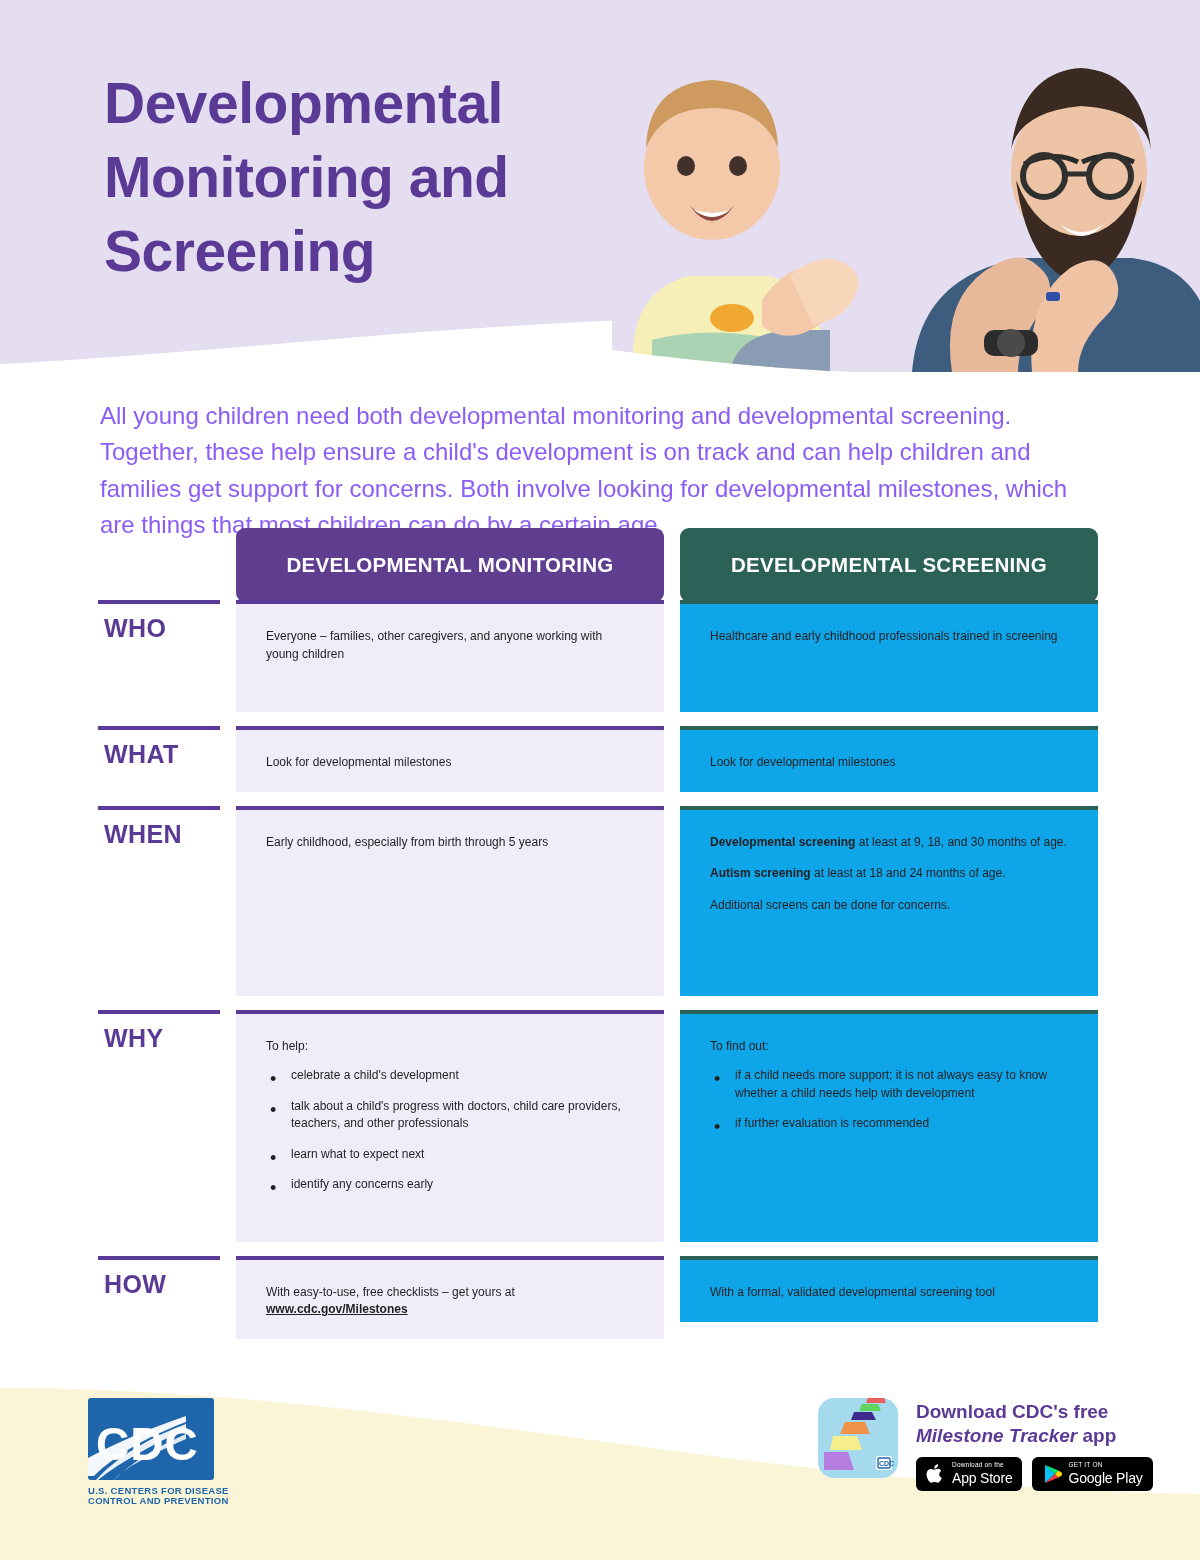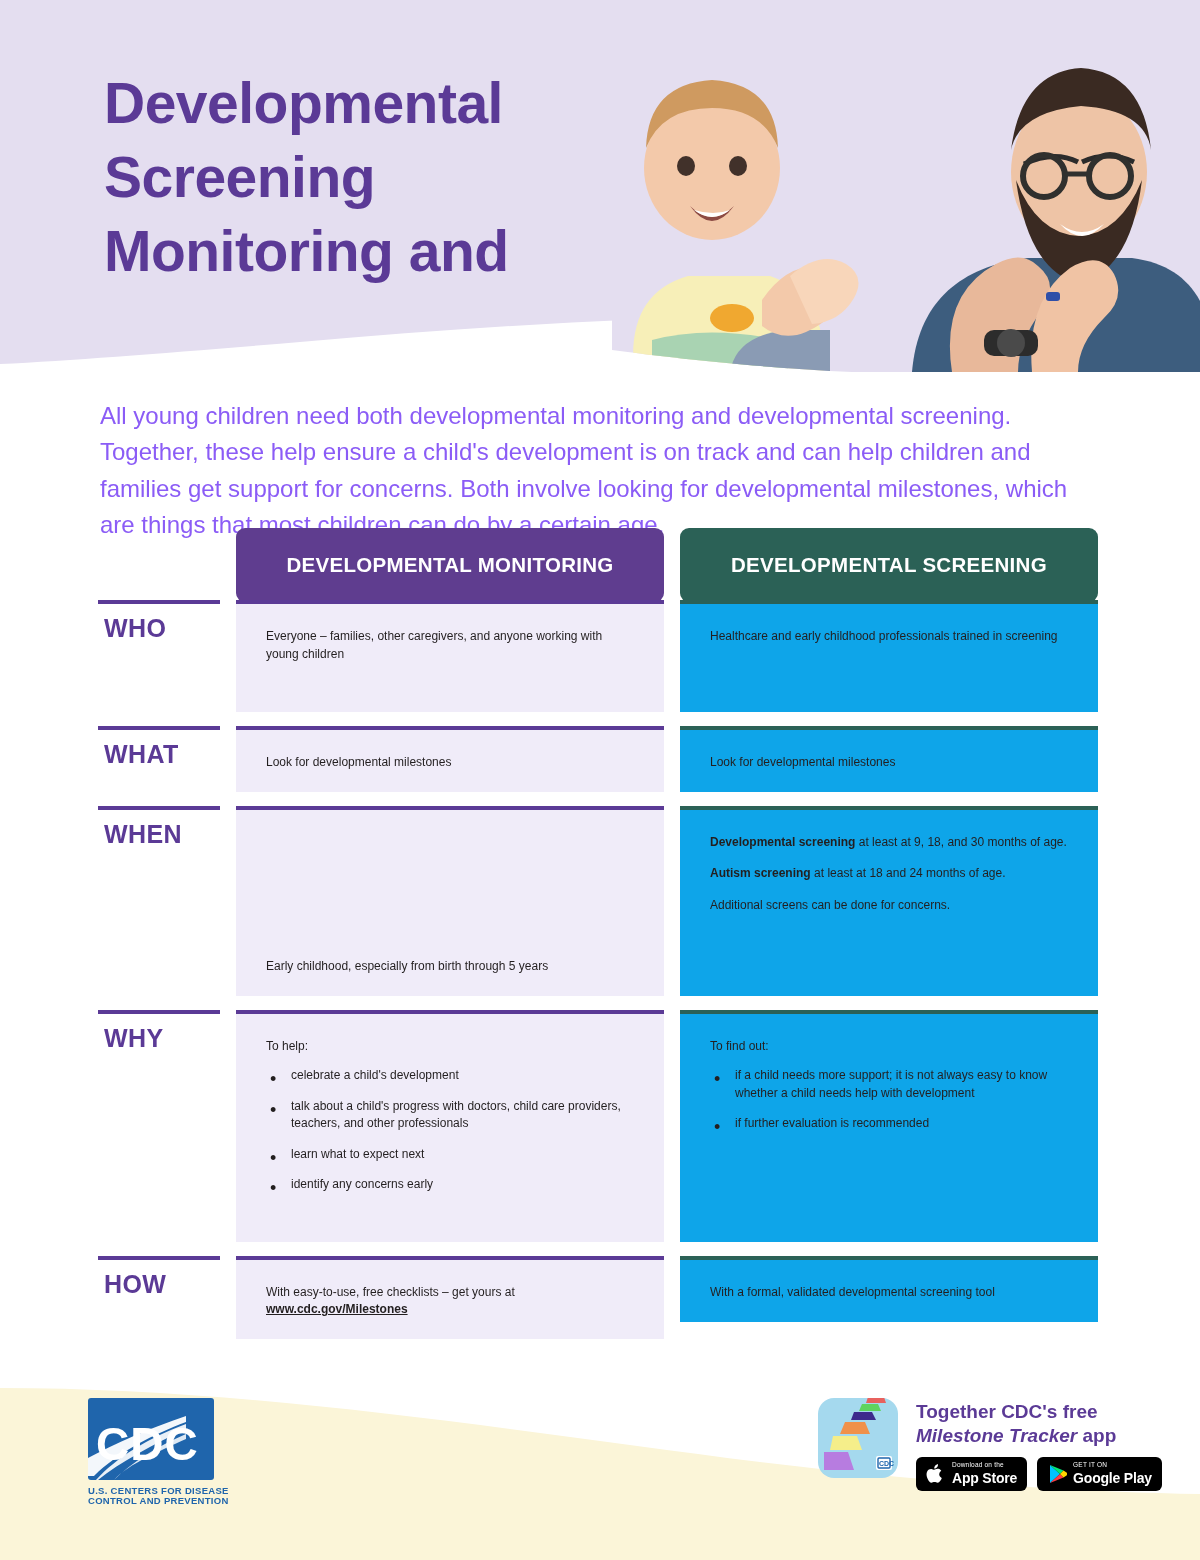--- a/index.html
+++ b/index.html
@@ -140,21 +140,21 @@
     line-height: 1.46;
     color: #231f20;
     padding: 24px 26px 20px 30px;
     box-sizing: border-box;
   }
   .cell-body.lav  { background: #f0ecf9; }
   .cell-body.mint { background: #0ea5e9; }
 
   .cell-body.vcenter {
     display: flex;
-    align-items: flex-end;
+    align-items: flex-start;
   }
 
   .cell-body p { margin: 0 0 14px 0; }
   .cell-body p:last-child { margin-bottom: 0; }
 
   .cell-body ul {
     margin: 12px 0 0 0;
     padding: 0;
     list-style: none;
   }
@@ -258,21 +258,21 @@
   }
   .badge-txt { color: #ffffff; line-height: 1; }
   .badge-small {
     font-size: 6.5px;
     letter-spacing: 0.2px;
     display: block;
     margin-bottom: 2px;
   }
   .badge-big {
     font-size: 14px;
-    font-weight: bold;
+    font-weight: normal;
     display: block;
     letter-spacing: -0.2px;
   }
 </style>
 </head>
 <body>
 
 <div class="header">
   <svg class="header-wave" viewBox="0 0 1200 380" preserveAspectRatio="none">
     <path d="M0,0 L1200,0 L1200,344 C900,300 600,316 300,342 C180,352 80,360 0,364 Z" fill="#e4def0"></path>
@@ -313,22 +313,22 @@
       <path d="M78,206 q22,22 44,0 q-22,30 -44,0 Z" fill="#8c4a43"></path>
       <path d="M82,210 q20,6 36,0 q-18,14 -36,0 Z" fill="#ffffff"></path>
       <path d="M150,300 q24,-36 58,-34 q26,2 22,26 q-4,26 -36,40 q-24,10 -44,-6 Z" fill="#f3c9aa"></path>
       <path d="M178,276 q30,-26 56,-12 q20,12 8,34 q-14,24 -42,26 Z" fill="#f8d6ba"></path>
       <ellipse cx="120" cy="318" rx="22" ry="14" fill="#f0a830"></ellipse>
     </g>
   </svg>
 
   <div class="header-title">
     <div>Developmental</div>
+    <div>Monitoring and</div>
     <div>Screening</div>
-    <div>Monitoring and</div>
   </div>
 </div>
 
 <div class="intro">All young children need both developmental monitoring and developmental screening. Together, these help ensure a child's development is on track and can help children and families get support for concerns. Both involve looking for developmental milestones, which are things that most children can do by a certain age.</div>
 
 <div class="table">
 
   <div class="table-head">
     <div class="head-cell head-monitoring">DEVELOPMENTAL MONITORING</div>
     <div class="head-cell head-screening">DEVELOPMENTAL SCREENING</div>
@@ -454,21 +454,21 @@
       <path d="M22,36 L52,36 L47,24 L27,24 Z" fill="#f0914a"></path>
       <path d="M33,22 L58,22 L54,14 L36,14 Z" fill="#3d2a8c"></path>
       <path d="M41,13 L63,13 L60,6 L44,6 Z" fill="#5fd45f"></path>
       <path d="M48,5 L68,5 L66,-1 L50,-1 Z" fill="#e8615e"></path>
       <rect x="58" y="58" width="16" height="14" rx="2" fill="#ffffff"></rect>
       <rect x="60" y="60" width="12" height="10" rx="1" fill="none" stroke="#1f65ac" stroke-width="1.4"></rect>
       <text x="61" y="68" font-family="&quot;Liberation Sans&quot;, sans-serif" font-size="7" font-weight="bold" fill="#1f65ac">CDC</text>
     </svg>
 
     <div class="promo-text">
-      <div class="promo-line1">Together CDC's free</div>
+      <div class="promo-line1">Download CDC's free</div>
       <div class="promo-line2"><span class="ital">Milestone Tracker</span><span> app</span></div>
 
       <div class="badges">
         <div class="badge">
           <svg class="badge-glyph" viewBox="0 0 20 22">
             <path d="M13.2,11.4 c0,-2.5 2,-3.6 2.1,-3.7 c-1.1,-1.7 -2.9,-1.9 -3.5,-1.9 c-1.5,-0.2 -2.9,0.9 -3.6,0.9 c-0.8,0 -1.9,-0.9 -3.1,-0.8 c-1.6,0 -3,0.9 -3.8,2.3 c-1.6,2.8 -0.4,7 1.2,9.3 c0.8,1.1 1.7,2.4 2.9,2.3 c1.2,0 1.6,-0.7 3.1,-0.7 c1.4,0 1.8,0.7 3.1,0.7 c1.3,0 2.1,-1.1 2.9,-2.3 c0.9,-1.3 1.3,-2.6 1.3,-2.6 C15.7,14.8 13.2,13.8 13.2,11.4 Z M11,4.3 c0.7,-0.8 1.1,-1.9 1,-3 c-1,0 -2.1,0.6 -2.8,1.4 c-0.6,0.7 -1.1,1.9 -1,2.9 C9.3,5.7 10.3,5.1 11,4.3 Z" fill="#ffffff"></path>
           </svg>
           <span class="badge-txt">
             <span class="badge-small">Download on the</span>
             <span class="badge-big">App Store</span>

